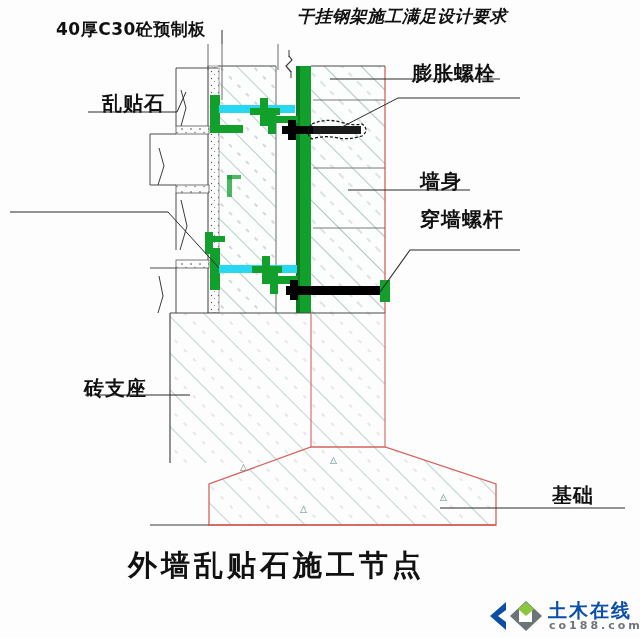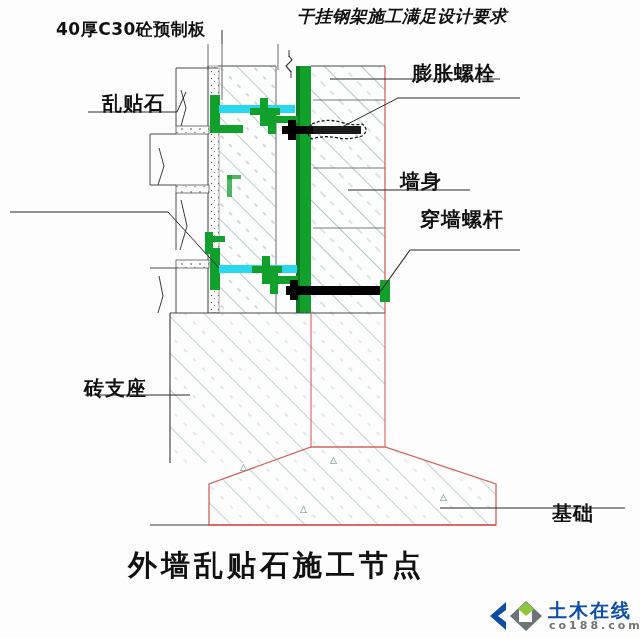--- a/index.html
+++ b/index.html
@@ -195,25 +195,25 @@
 
   <div class="lbl lbl-top" style="left:297px;top:5px;font-style:italic;">干挂钢架施工满足设计要求</div>
 
   <div class="lbl lbl-side" style="left:86px;top:90px;margin-left:16px;">乱贴石</div>
 
 
   <div class="lbl lbl-side" style="left:84px;top:375px;">砖支座</div>
 
   <div class="lbl lbl-side" style="left:412px;top:60px;">膨胀螺栓</div>
 
-  <div class="lbl lbl-side" style="left:400px;top:168px;">墙身</div>
+  <div class="lbl lbl-side" style="left:420px;top:168px;">墙身</div>
 
   <div class="lbl lbl-side" style="left:420px;top:206px;">穿墙螺杆</div>
 
-  <div class="lbl lbl-side" style="left:552px;top:500px;">基础</div>
+  <div class="lbl lbl-side" style="left:552px;top:482px;">基础</div>
 
   <div class="title" style="left:128px;top:546px;">外墙乱贴石施工节点</div>
 
   <div class="wm" style="left:488px;top:596px;width:148px;height:40px;">
     <svg width="148" height="40" viewBox="0 0 148 40">
       <polygon points="2,20 18,6 18,14 10,20 18,26 18,34" fill="#0b4ea2"></polygon>
       <polygon points="22,20 38,5 54,20 38,35" fill="#6d7478"></polygon>
       <rect x="31" y="14" width="13" height="12" fill="#ffffff"></rect>
       <polygon points="30,13 38,6 46,13 38,20" fill="#8cc63f"></polygon>
     </svg>

